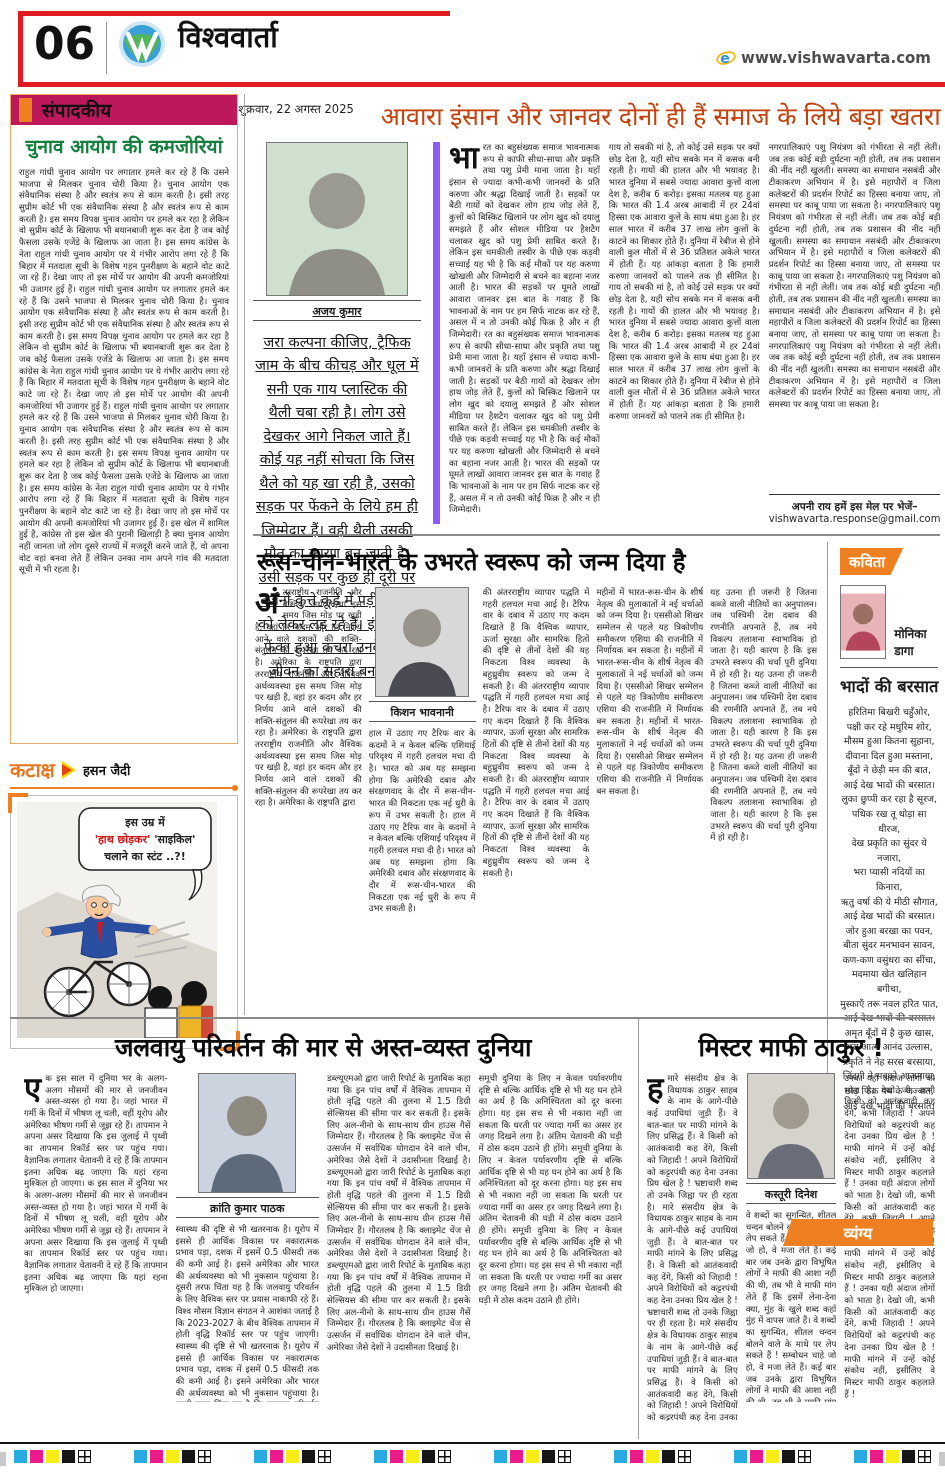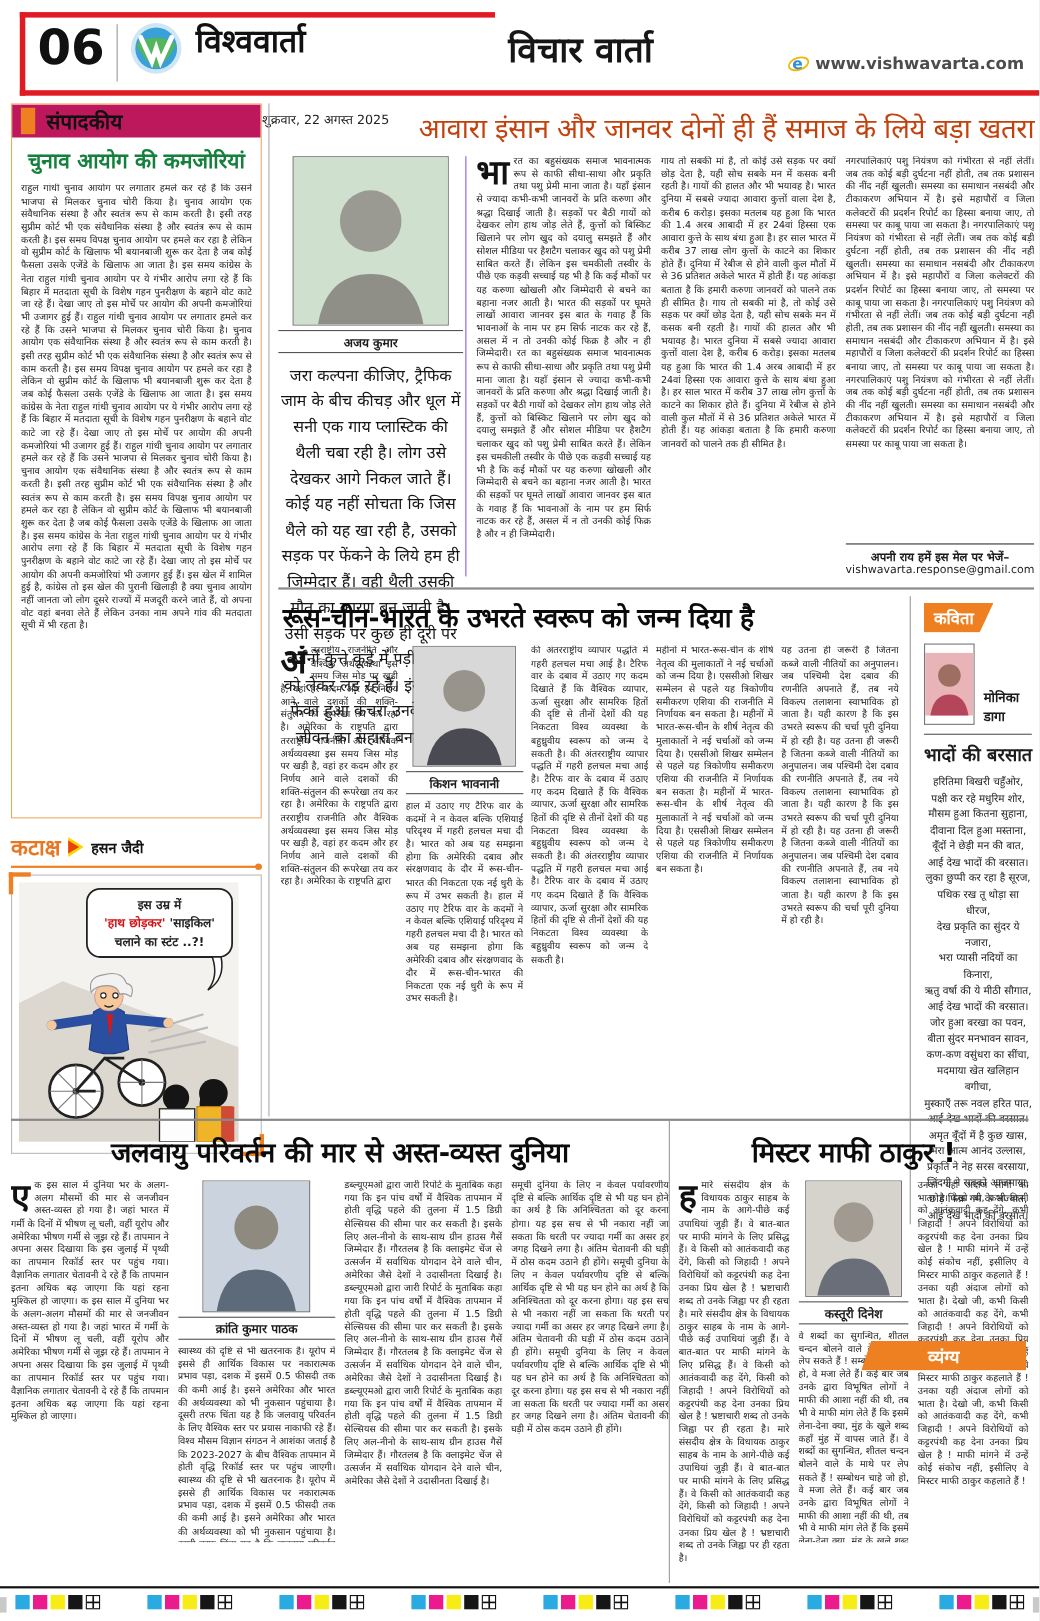--- a/index.html
+++ b/index.html
@@ -44,21 +44,21 @@
   .kt-auth{font-size:13px;font-weight:bold;color:#111;}
   .kt-rule{height:2px;background:#ef8022;margin:4px 0 6px 0;position:relative;}
   .kt-rule:after{content:"";position:absolute;right:0;top:-2px;width:6px;height:6px;border-radius:50%;background:#ef8022;}
   .cartoon-frame{position:relative;border:1px solid #bbb;padding:6px;}
   .cartoon-frame:before{content:"";position:absolute;top:-3px;left:-3px;width:16px;height:16px;border-top:4px solid #ef8022;border-left:4px solid #ef8022;}
   .cartoon-frame:after{content:"";position:absolute;bottom:-3px;right:-3px;width:16px;height:16px;border-bottom:4px solid #ef8022;border-right:4px solid #ef8022;}
   
   .main-wrap{flex:1;padding-left:8px;display:flex;flex-direction:column;}
   .main-head{text-align:right;font-size:25px;font-weight:normal;white-space:nowrap;letter-spacing:-.3px;color:#c2410c;margin:4px 0 10px 0;}
   .main-body{display:flex;gap:9px;height:382px;}
-  .quote-col{width:168px;flex:none;border-right:1px solid #8b5cf6;padding-right:2px;}
+  .quote-col{width:168px;flex:none;border-right:7px solid #8b5cf6;padding-right:12px;text-decoration:underline;}
   .pullquote{font-size:14.5px;line-height:1.62;text-align:center;color:#151515;margin-top:10px;}
   .main-col{flex:1;}
   .lastcol{display:flex;flex-direction:column;}
   .lastcol .fill{flex:1;overflow:hidden;}
   .mailbox{border-top:1.5px solid #333;margin-top:4px;padding-top:4px;text-align:center;}
   .mailbox .p1{font-size:10.5px;font-weight:bold;}
   .mailbox .p2{font-size:10px;color:#222;}
   
   .mid-row{border-top:2px solid #8a8a8a;margin-top:10px;flex:1;display:flex;}
   .mid-art{width:562px;flex:none;padding:6px 8px 0 2px;}
@@ -71,21 +71,21 @@
   .poem{flex:1;padding:12px 2px 0 8px;}
   .poem-label{display:inline-block;background:#ef8022;color:#fff;font-weight:bold;font-size:15px;
               padding:3px 18px 4px 9px;clip-path:polygon(0 0,100% 0,80% 100%,0 100%);}
   .poem-auth-row{display:flex;align-items:flex-end;gap:8px;margin-top:10px;}
   .poem-auth{font-size:12px;font-weight:bold;}
   .poem-hr{border-top:1px solid #555;margin:8px 0 6px 0;}
   .poem-title{text-align:center;font-size:16.5px;font-weight:bold;margin:2px 0 8px 0;}
   .poem-lines{white-space:pre-line;text-align:center;font-size:9.4px;line-height:1.55;color:#222;}
   
   .bot-wrap{position:absolute;top:1017px;left:10px;width:925px;height:420px;border-top:2px solid #888;display:flex;}
-  .bot-left{width:598px;flex:none;border-right:1px solid #999;padding:4px 0 0 0;}
+  .bot-left{width:598px;flex:none;border-right:1px solid #999;padding:4px 16px 0 0;margin-left:14px;}
   .bot-right{flex:1;padding:4px 0 0 8px;position:relative;}
   .bot-head{text-align:center;font-size:25px;font-weight:bold;white-space:nowrap;letter-spacing:-.3px;margin:6px 0 10px 0;color:#0b0b0b;}
   .bot-body{display:flex;gap:8px;height:348px;}
   .bot-col{flex:1;}
   .vyangya{position:absolute;top:200px;right:2px;width:150px;height:27px;background:#ef8022;color:#fff;
            font-size:16px;font-weight:bold;display:flex;align-items:center;justify-content:center;
            clip-path:polygon(6% 0,100% 0,100% 100%,0 100%);}
   
   .black-rule{position:absolute;top:1442px;left:0;width:945px;height:2px;background:#111;}
   .marks{position:absolute;top:1450px;left:14px;right:14px;height:18px;display:flex;justify-content:space-between;}
@@ -110,21 +110,20 @@
     <svg class="logo" viewBox="0 0 48 48">
       <circle cx="24" cy="24" r="23" fill="#cfe6f5"></circle>
       <circle cx="24" cy="24" r="19" fill="#3aa0d8"></circle>
       <path d="M6 20 Q24 8 42 20 Q36 34 24 42 Q12 34 6 20Z" fill="#58b847" opacity=".85"></path>
       <path d="M10 14 L20 36 L24 24 L28 36 L38 14" stroke="#fff" stroke-width="4.5" fill="none" stroke-linecap="round"></path>
     </svg>
     <div class="paper-name">विश्ववार्ता</div>
     <div class="dateline">
       <span class="city">लखनऊ,</span><span>शुक्रवार, 22 अगस्त 2025</span>
     </div>
-    <div class="section-title">विचार वार्ता</div>
     <div class="site">
       <svg width="20" height="20" viewBox="0 0 24 24">
         <ellipse cx="12" cy="12" rx="11" ry="6.5" fill="none" stroke="#f2b705" stroke-width="2" transform="rotate(-18 12 12)"></ellipse>
         <text x="5" y="18" font-size="17" font-weight="bold" fill="#2e8fd8" font-family="DejaVu Sans">e</text>
       </svg>
       <span>www.vishwavarta.com</span>
     </div>
     <div class="hdr-rule"></div>
   </div>
 

